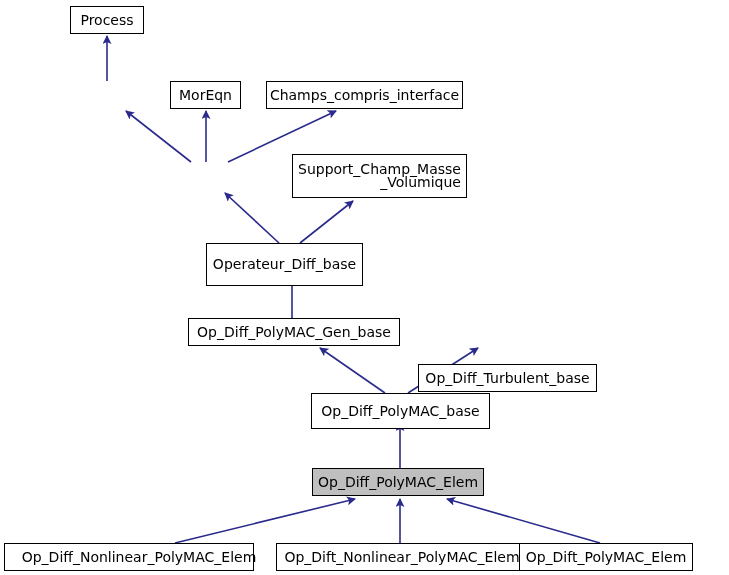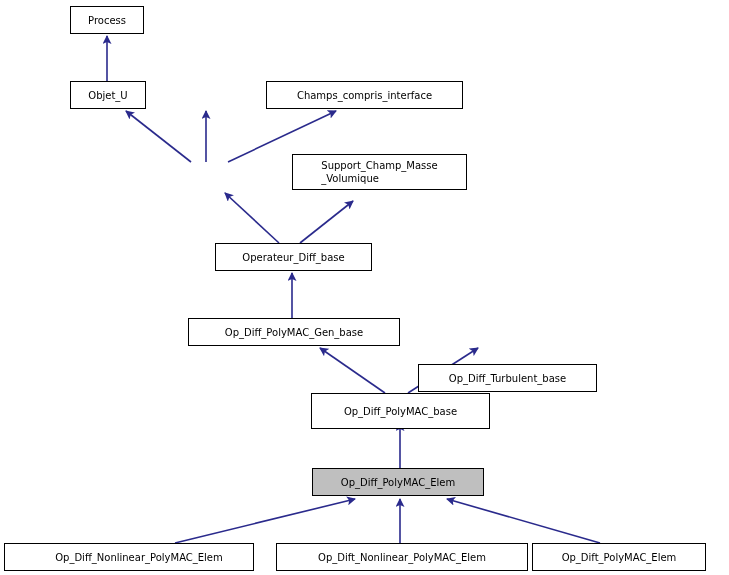--- a/index.html
+++ b/index.html
@@ -26,23 +26,23 @@
     height: 575px;
     pointer-events: none;
   }
   .node {
     position: absolute;
     box-sizing: border-box;
     border: 1px solid #000000;
     background: #ffffff;
     color: #000000;
     font-family: "DejaVu Sans", sans-serif;
-    font-size: 10px;
+    font-size: 14px;
     line-height: 13px;
-    text-align: left;
+    text-align: right;
     display: flex;
     align-items: center;
     justify-content: center;
     white-space: pre;
     letter-spacing: 0px;
     cursor: pointer;
     z-index: 2;
   }
   .node.highlight {
     background: #bfbfbf;
@@ -70,25 +70,25 @@
       <line x1="300" y1="243" x2="353" y2="201" stroke="#2a2a8c" stroke-width="1.6" marker-end="url(#arrowhead)"></line>
       <line x1="292" y1="318" x2="292" y2="273" stroke="#2a2a8c" stroke-width="1.6" marker-end="url(#arrowhead)"></line>
       <line x1="385" y1="393" x2="320" y2="348" stroke="#2a2a8c" stroke-width="1.6" marker-end="url(#arrowhead)"></line>
       <line x1="408" y1="393" x2="478" y2="348" stroke="#2a2a8c" stroke-width="1.6" marker-end="url(#arrowhead)"></line>
       <line x1="400" y1="468" x2="400" y2="423" stroke="#2a2a8c" stroke-width="1.6" marker-end="url(#arrowhead)"></line>
       <line x1="175" y1="543" x2="355" y2="499" stroke="#2a2a8c" stroke-width="1.6" marker-end="url(#arrowhead)"></line>
       <line x1="400" y1="543" x2="400" y2="499" stroke="#2a2a8c" stroke-width="1.6" marker-end="url(#arrowhead)"></line>
       <line x1="600" y1="543" x2="447" y2="499" stroke="#2a2a8c" stroke-width="1.6" marker-end="url(#arrowhead)"></line>
     </svg>
 <div class="node" style="left: 70px; top: 6px; width: 74px; height: 28px;"><span class="label">Process</span></div>
-    <div class="node" style="left: 70px; top: 81px; width: 76px; height: 28px;"><span class="label">Objet_U</span></div>
+    <div class="node" style="left: 170px; top: 81px; width: 71px; height: 28px;"><span class="label">MorEqn</span></div>
     <div class="node" style="left: 266px; top: 81px; width: 197px; height: 28px;"><span class="label">Champs_compris_interface</span></div>
-    <div class="node" style="left: 292px; top: 154px; width: 175px; height: 36px;"><span class="label">Support_Champ_Masse
+    <div class="node" style="left: 292px; top: 154px; width: 175px; height: 44px;"><span class="label">Support_Champ_Masse
 _Volumique</span></div>
-    <div class="node" style="left: 215px; top: 243px; width: 157px; height: 28px;"><span class="label">Operateur_Diff_base</span></div>
+    <div class="node" style="left: 206px; top: 243px; width: 157px; height: 43px;"><span class="label">Operateur_Diff_base</span></div>
     <div class="node" style="left: 188px; top: 318px; width: 212px; height: 28px;"><span class="label">Op_Diff_PolyMAC_Gen_base</span></div>
     <div class="node" style="left: 418px; top: 318px; width: 179px; height: 28px; margin-top: 46px;"><span class="label">Op_Diff_Turbulent_base</span></div>
     <div class="node" style="left: 311px; top: 393px; width: 179px; height: 36px;"><span class="label">Op_Diff_PolyMAC_base</span></div>
     <div class="node highlight" style="left: 312px; top: 468px; width: 172px; height: 28px;"><span class="label">Op_Diff_PolyMAC_Elem</span></div>
     <div class="node" style="left: 4px; top: 543px; width: 250px; height: 28px; padding-left: 20px;"><span class="label">Op_Diff_Nonlinear_PolyMAC_Elem</span></div>
     <div class="node" style="left: 276px; top: 543px; width: 252px; height: 28px;"><span class="label">Op_Dift_Nonlinear_PolyMAC_Elem</span></div>
-    <div class="node" style="left: 532px; top: 543px; width: 174px; height: 28px;"><span class="label">Op_Dift_PolyMAC_Elem</span></div>
+    <div class="node" style="left: 519px; top: 543px; width: 174px; height: 28px;"><span class="label">Op_Dift_PolyMAC_Elem</span></div>
   </div>
 
 </body></html>

